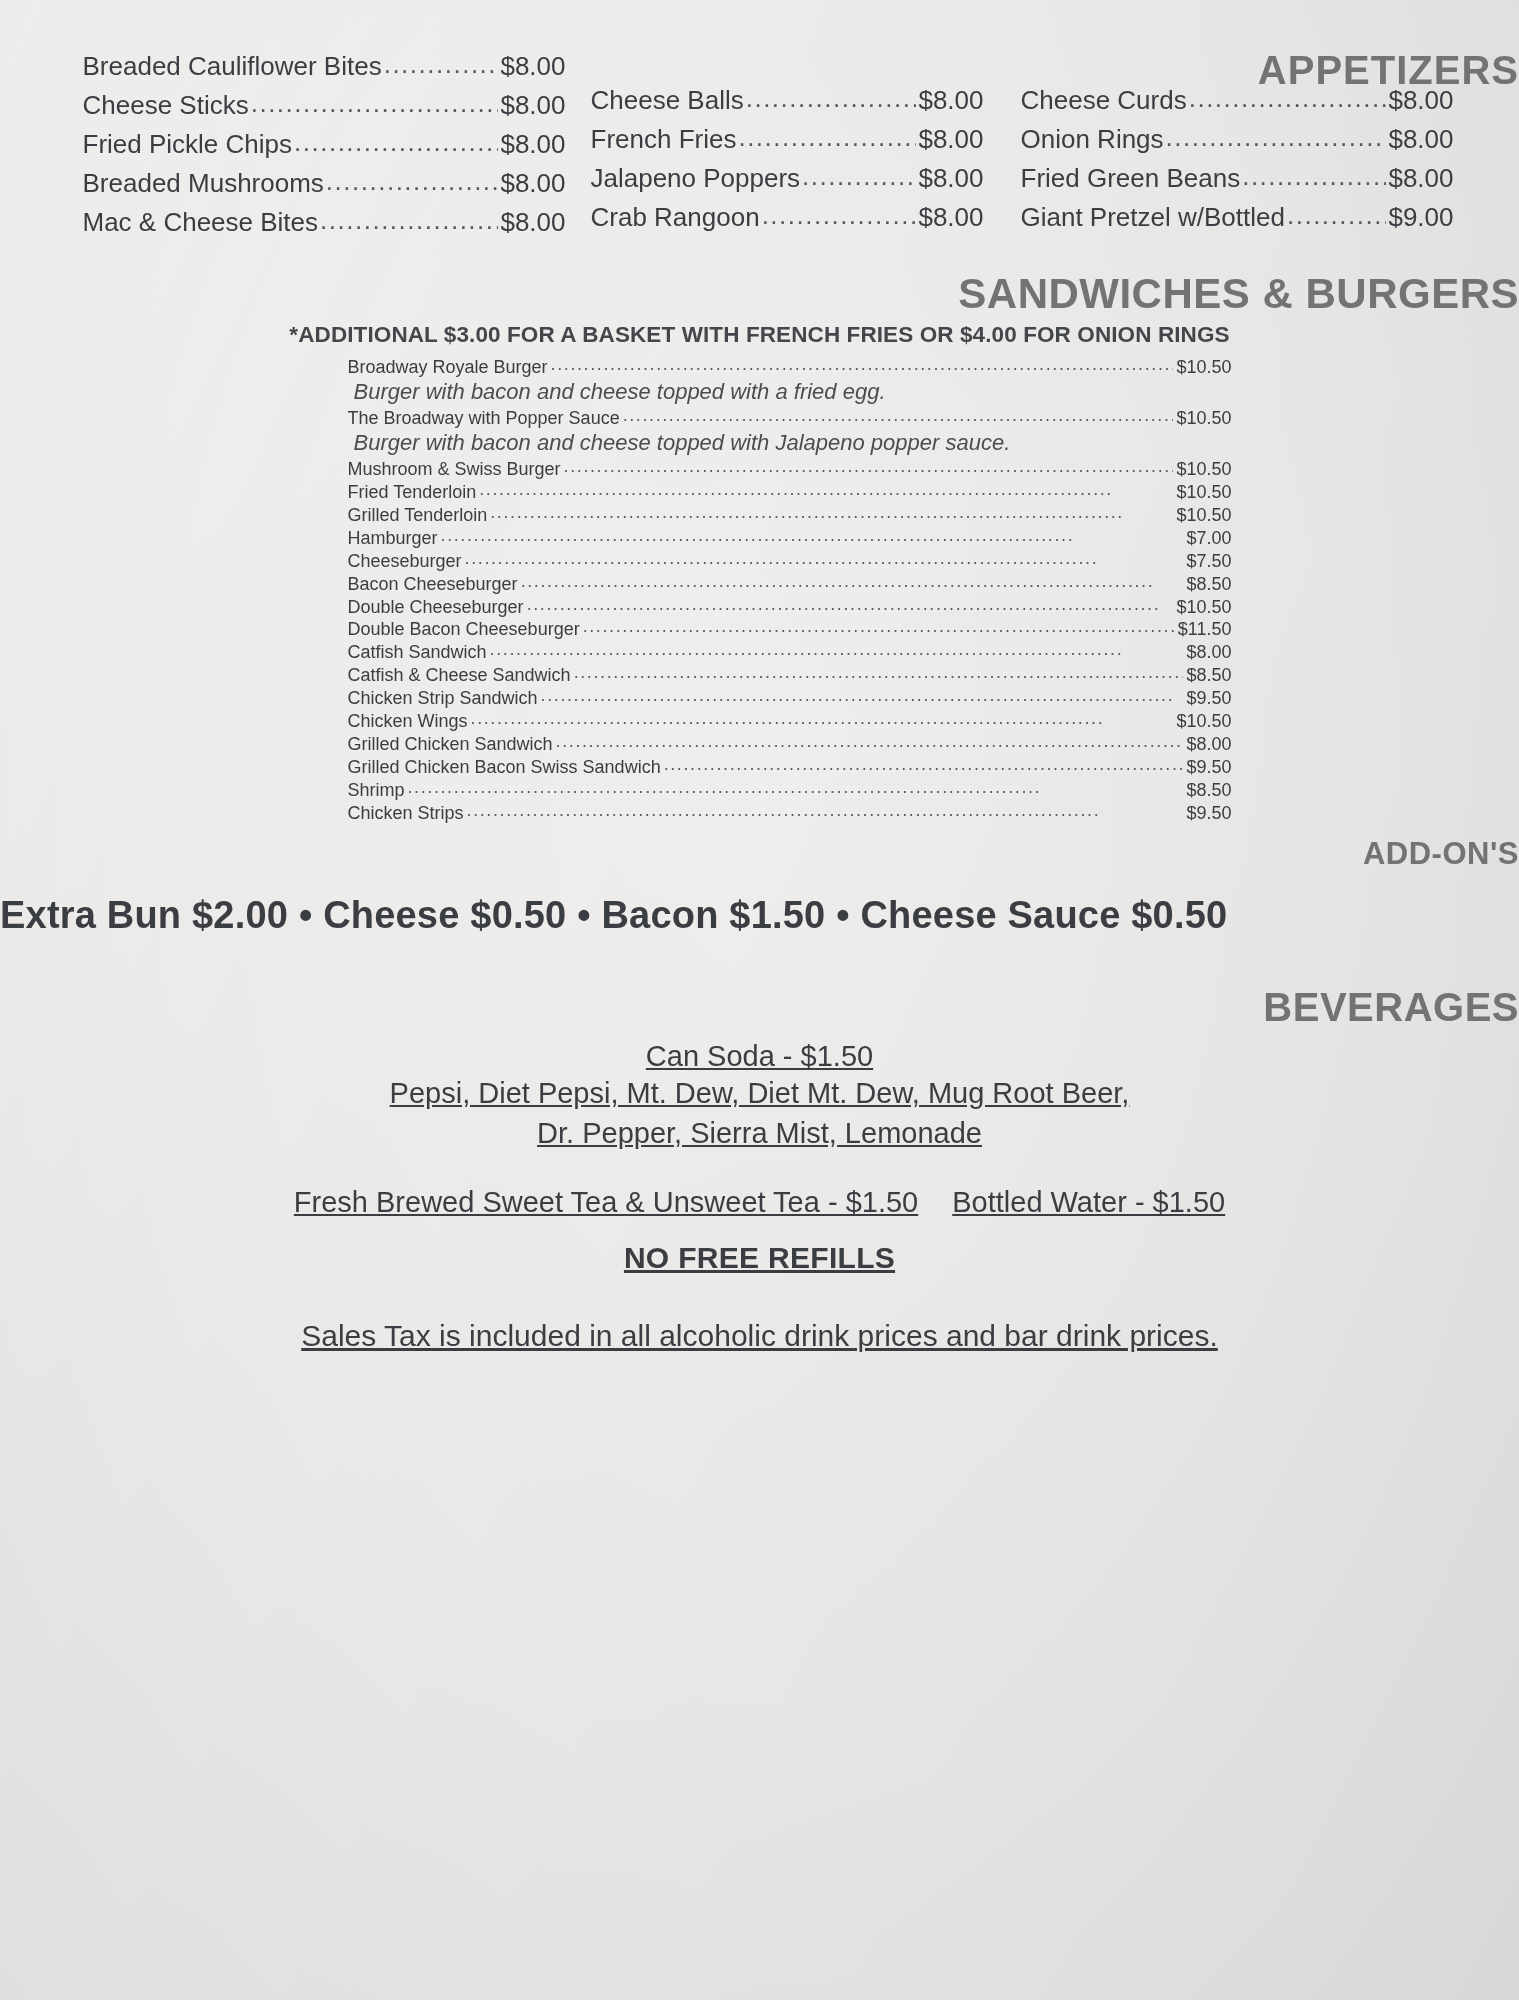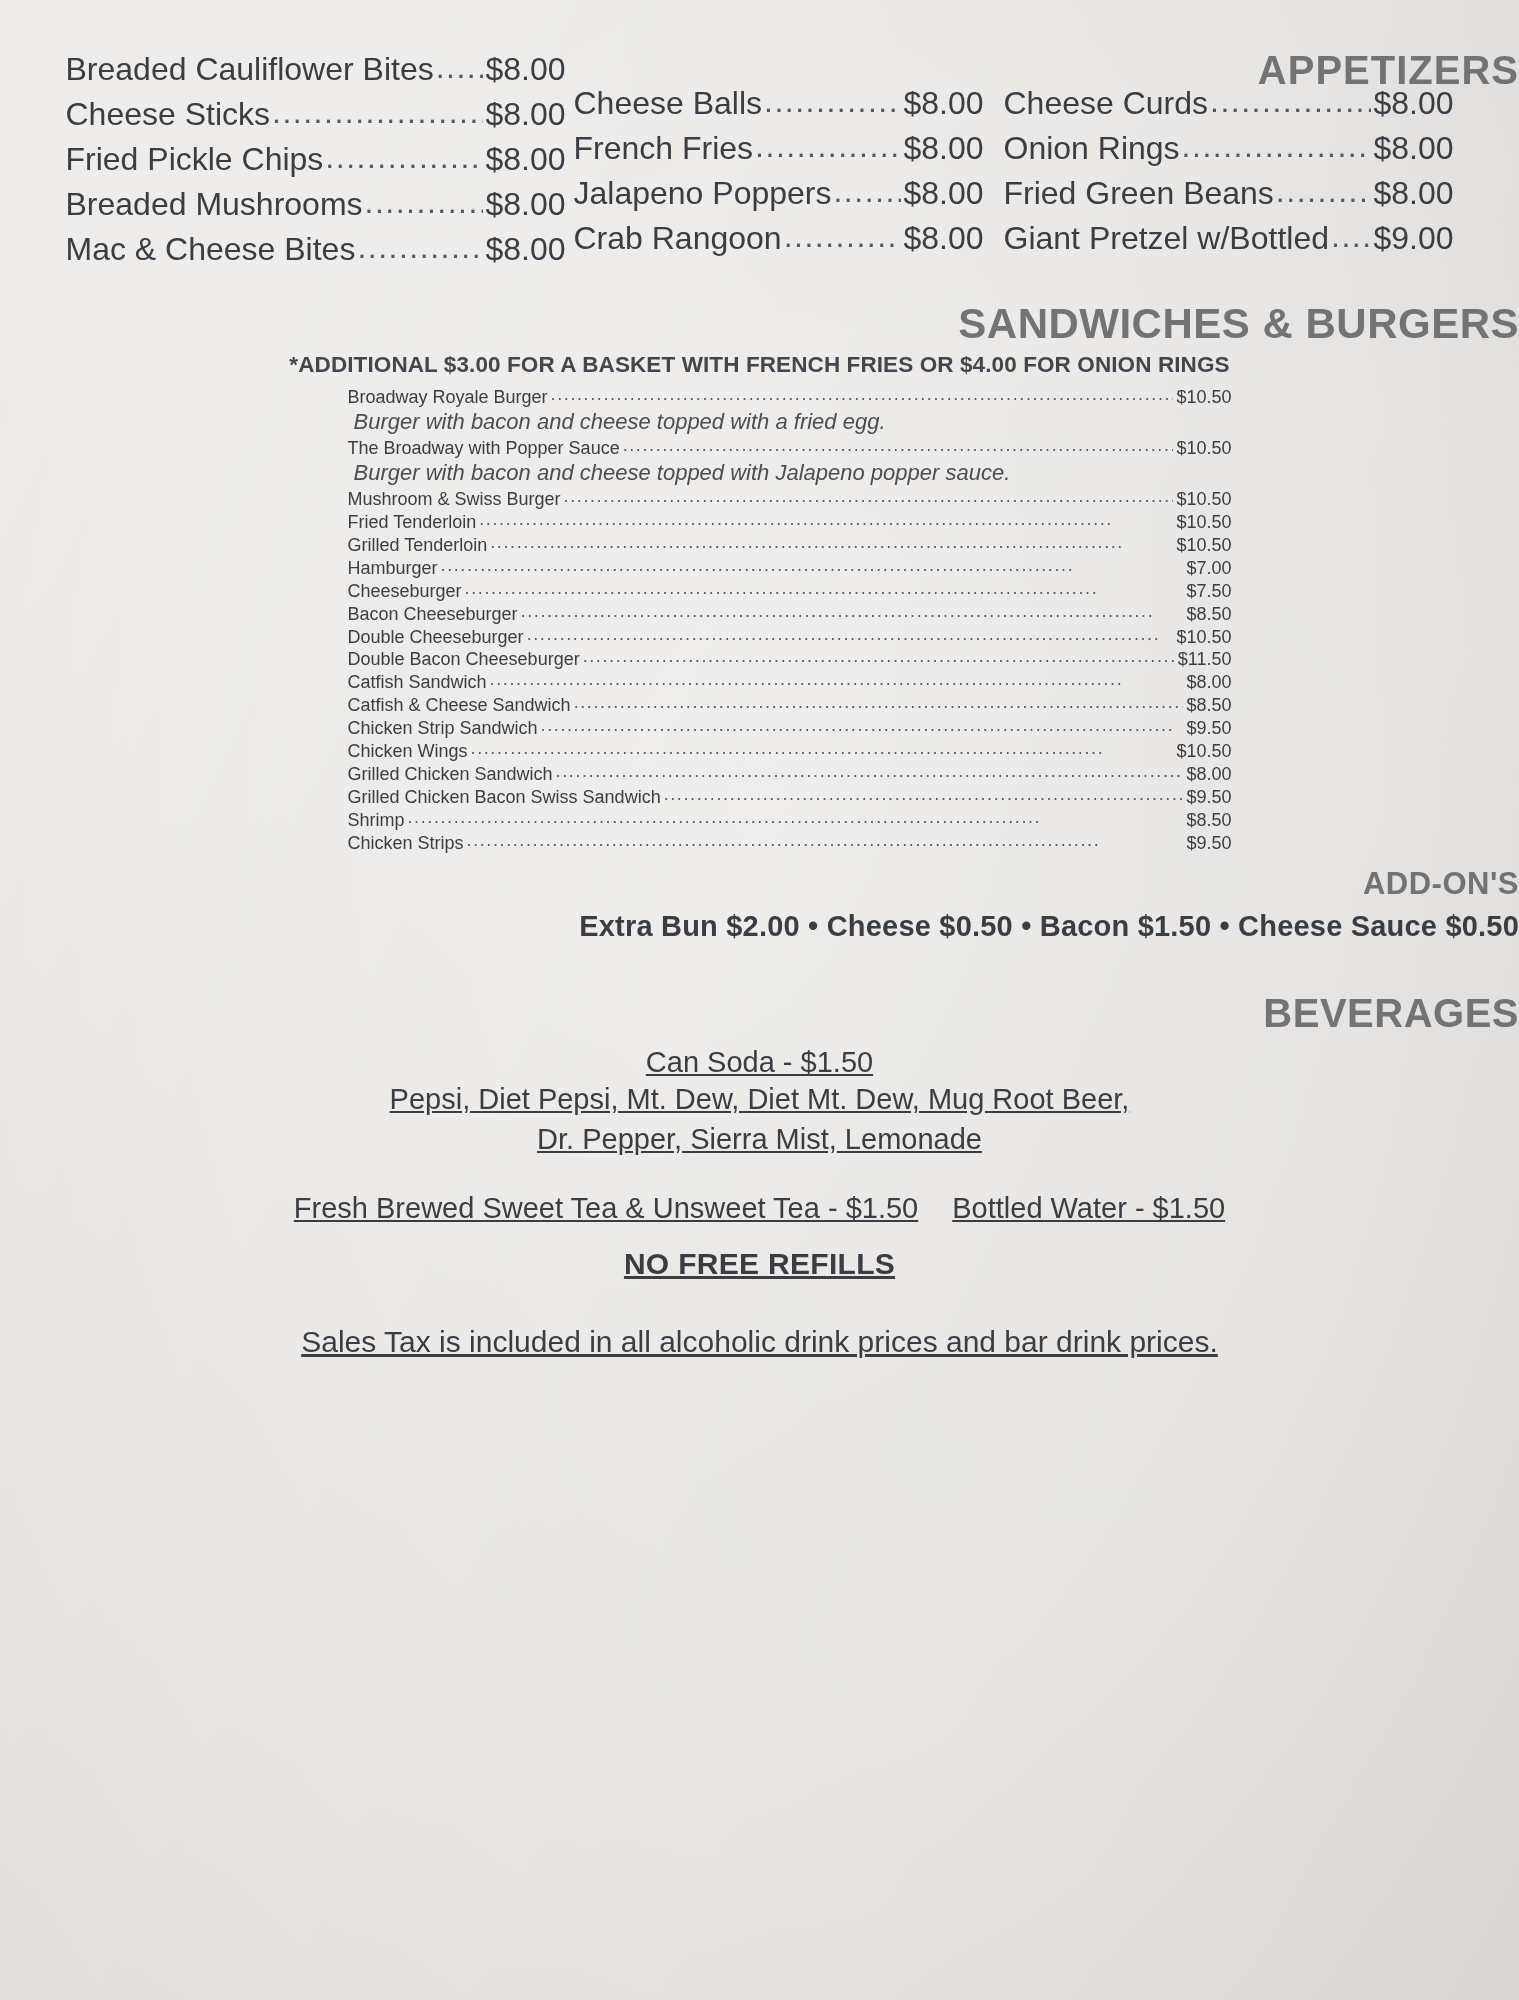--- a/index.html
+++ b/index.html
@@ -79,24 +79,25 @@
     padding: 0 70px;
   }
   .app-col { flex: 0 0 auto; }
   .app-col.c1 { width: 500px; margin-top: -46px;}
   .app-col.c2 { width: 410px; margin-top: -12px; margin-left: 8px;}
   .app-col.c3 { width: 450px; margin-top: -12px; margin-left: 20px;}
 
   .leader-row {
     display: flex;
     align-items: center;
-    font-size: 32px;
+    font-size: 26px;
     line-height: 1.0;
     margin-bottom: 13px;
     white-space: nowrap;
+    margin-left: 17px;
   }
   .leader-row .nm { flex: 0 0 auto; }
   .leader-row .dots {
     flex: 1 1 auto;
     overflow: hidden;
     white-space: nowrap;
     margin: 0 2px;
     letter-spacing: 1.5px;
     color: #55585d;
     position: relative;
@@ -134,24 +135,24 @@
   .sand-desc {
     font-size: 22px;
     font-style: italic;
     color: #4a4d52;
     margin: -1px 0 5px 6px;
     line-height: 1.1;
   }
 
   
   .addons-line {
-    text-align: right;
+    text-align: left;
     font-weight: bold;
-    font-size: 29px;
-    margin-top: 8px;
+    font-size: 38px;
+    margin-top: 22px;
     letter-spacing: 0.2px;
   }
 
   
   .bev-block { text-align: center; text-decoration: underline; }
   .bev-can {
     font-size: 29px;
     margin-top: 10px;
   }
   .bev-flavors {

